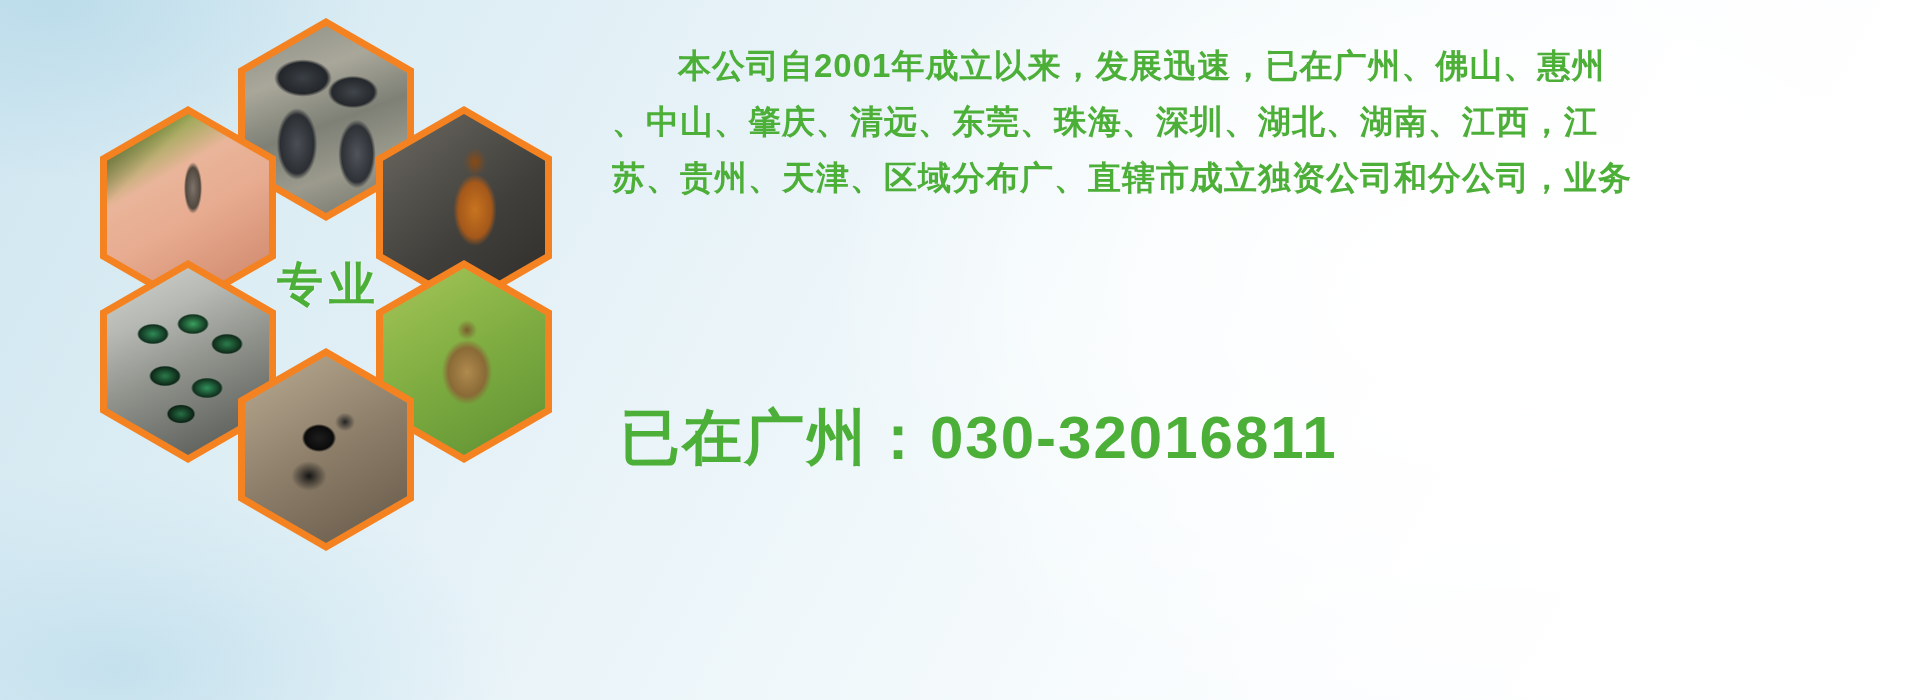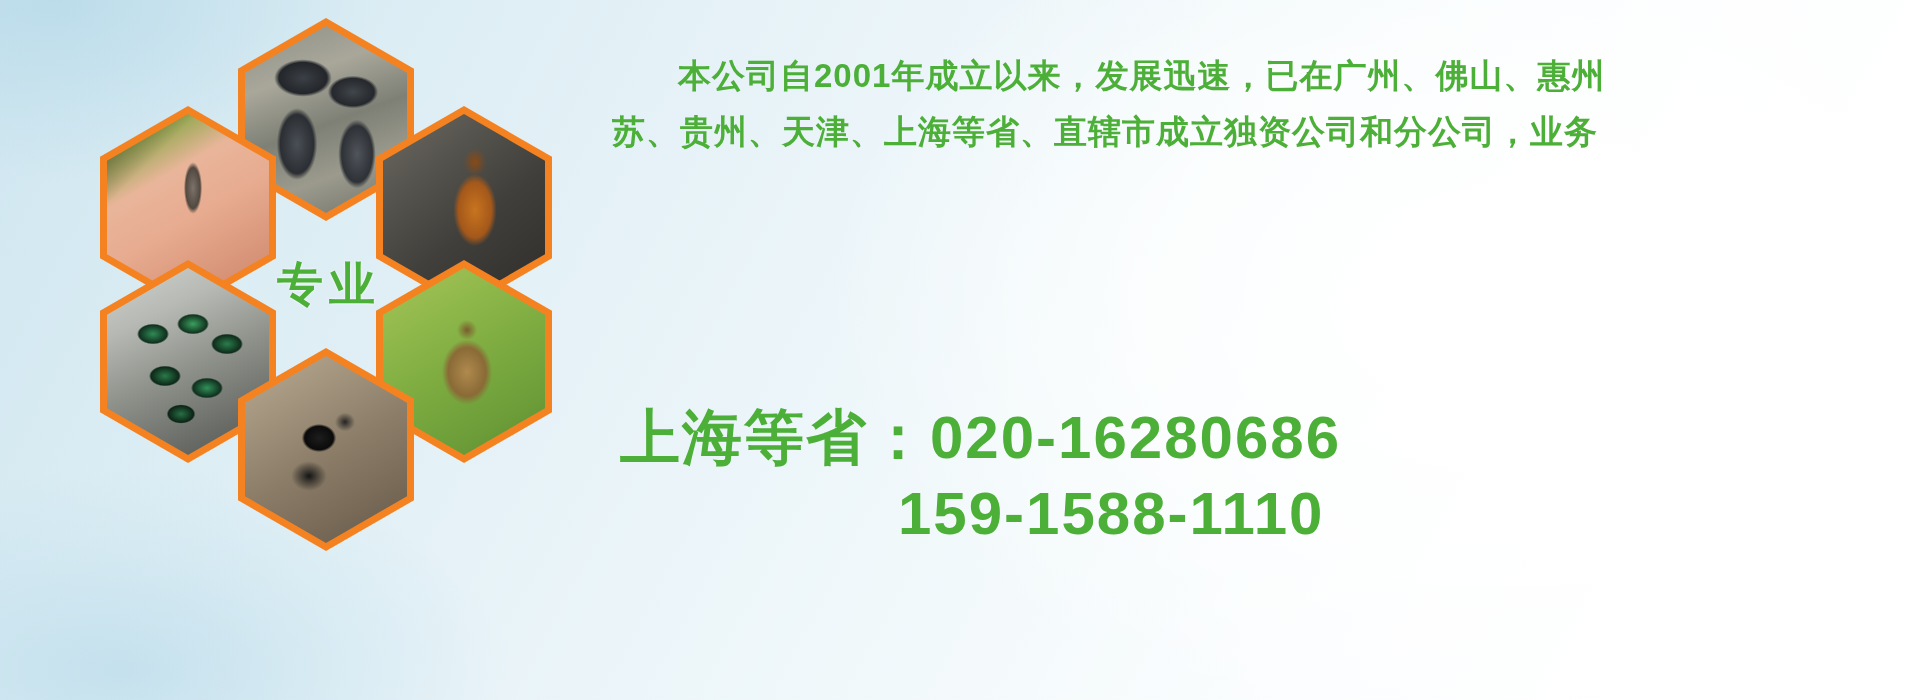--- a/index.html
+++ b/index.html
@@ -96,21 +96,21 @@
   .ph-ant{
     background:
       radial-gradient(ellipse 22px 18px at 74px 82px, #1d1d1d 0%, #0b0b0b 65%, rgba(0,0,0,0) 78%),
       radial-gradient(ellipse 14px 13px at 100px 66px, #242424 0%, rgba(0,0,0,0) 72%),
       radial-gradient(ellipse 24px 20px at 64px 120px, #151515 0%, rgba(0,0,0,0) 74%),
       linear-gradient(150deg,#b9a993 0%,#a3947e 26%,#8b7d68 52%,#796b58 76%,#655848 100%);
   }
 
   
   #copy{
-    position:absolute;left:612px;top:48px;width:1290px;
+    position:absolute;left:612px;top:38px;width:1290px;
     color:#4caf37;font-size:33px;line-height:56px;font-weight:600;
     letter-spacing:1px;
   }
   #copy p{margin:0;}
   #copy .indent{text-indent:66px;}
 
   #contact{
     position:absolute;left:620px;top:400px;width:1280px;
     color:#4caf37;font-weight:bold;letter-spacing:2px;
   }
@@ -163,21 +163,21 @@
       </div>
     </div>
 
     <div id="hex-label">
       <span>专业</span>
     </div>
   </div>
 
   <div id="copy">
     <p class="indent">本公司自2001年成立以来，发展迅速，已在广州、佛山、惠州</p>
-    <p>苏、贵州、天津、上海等省、直辖市成立独资公司和分公司，业务</p>
+    <p>、中山、肇庆、清远、东莞、珠海、深圳、湖北、湖南、江西，江</p>
+    <p>苏、贵州、天津、区域分布广、直辖市成立独资公司和分公司，业务</p>
   </div>
 
   <div id="contact">
-    <div class="line1"><span>上海等省：</span><span>020-16280686</span></div>
-    <div class="line2">159-1588-1110</div>
+    <div class="line1"><span>已在广州：</span><span>030-32016811</span></div>
   </div>
 
 </div>
 
 </body></html>

